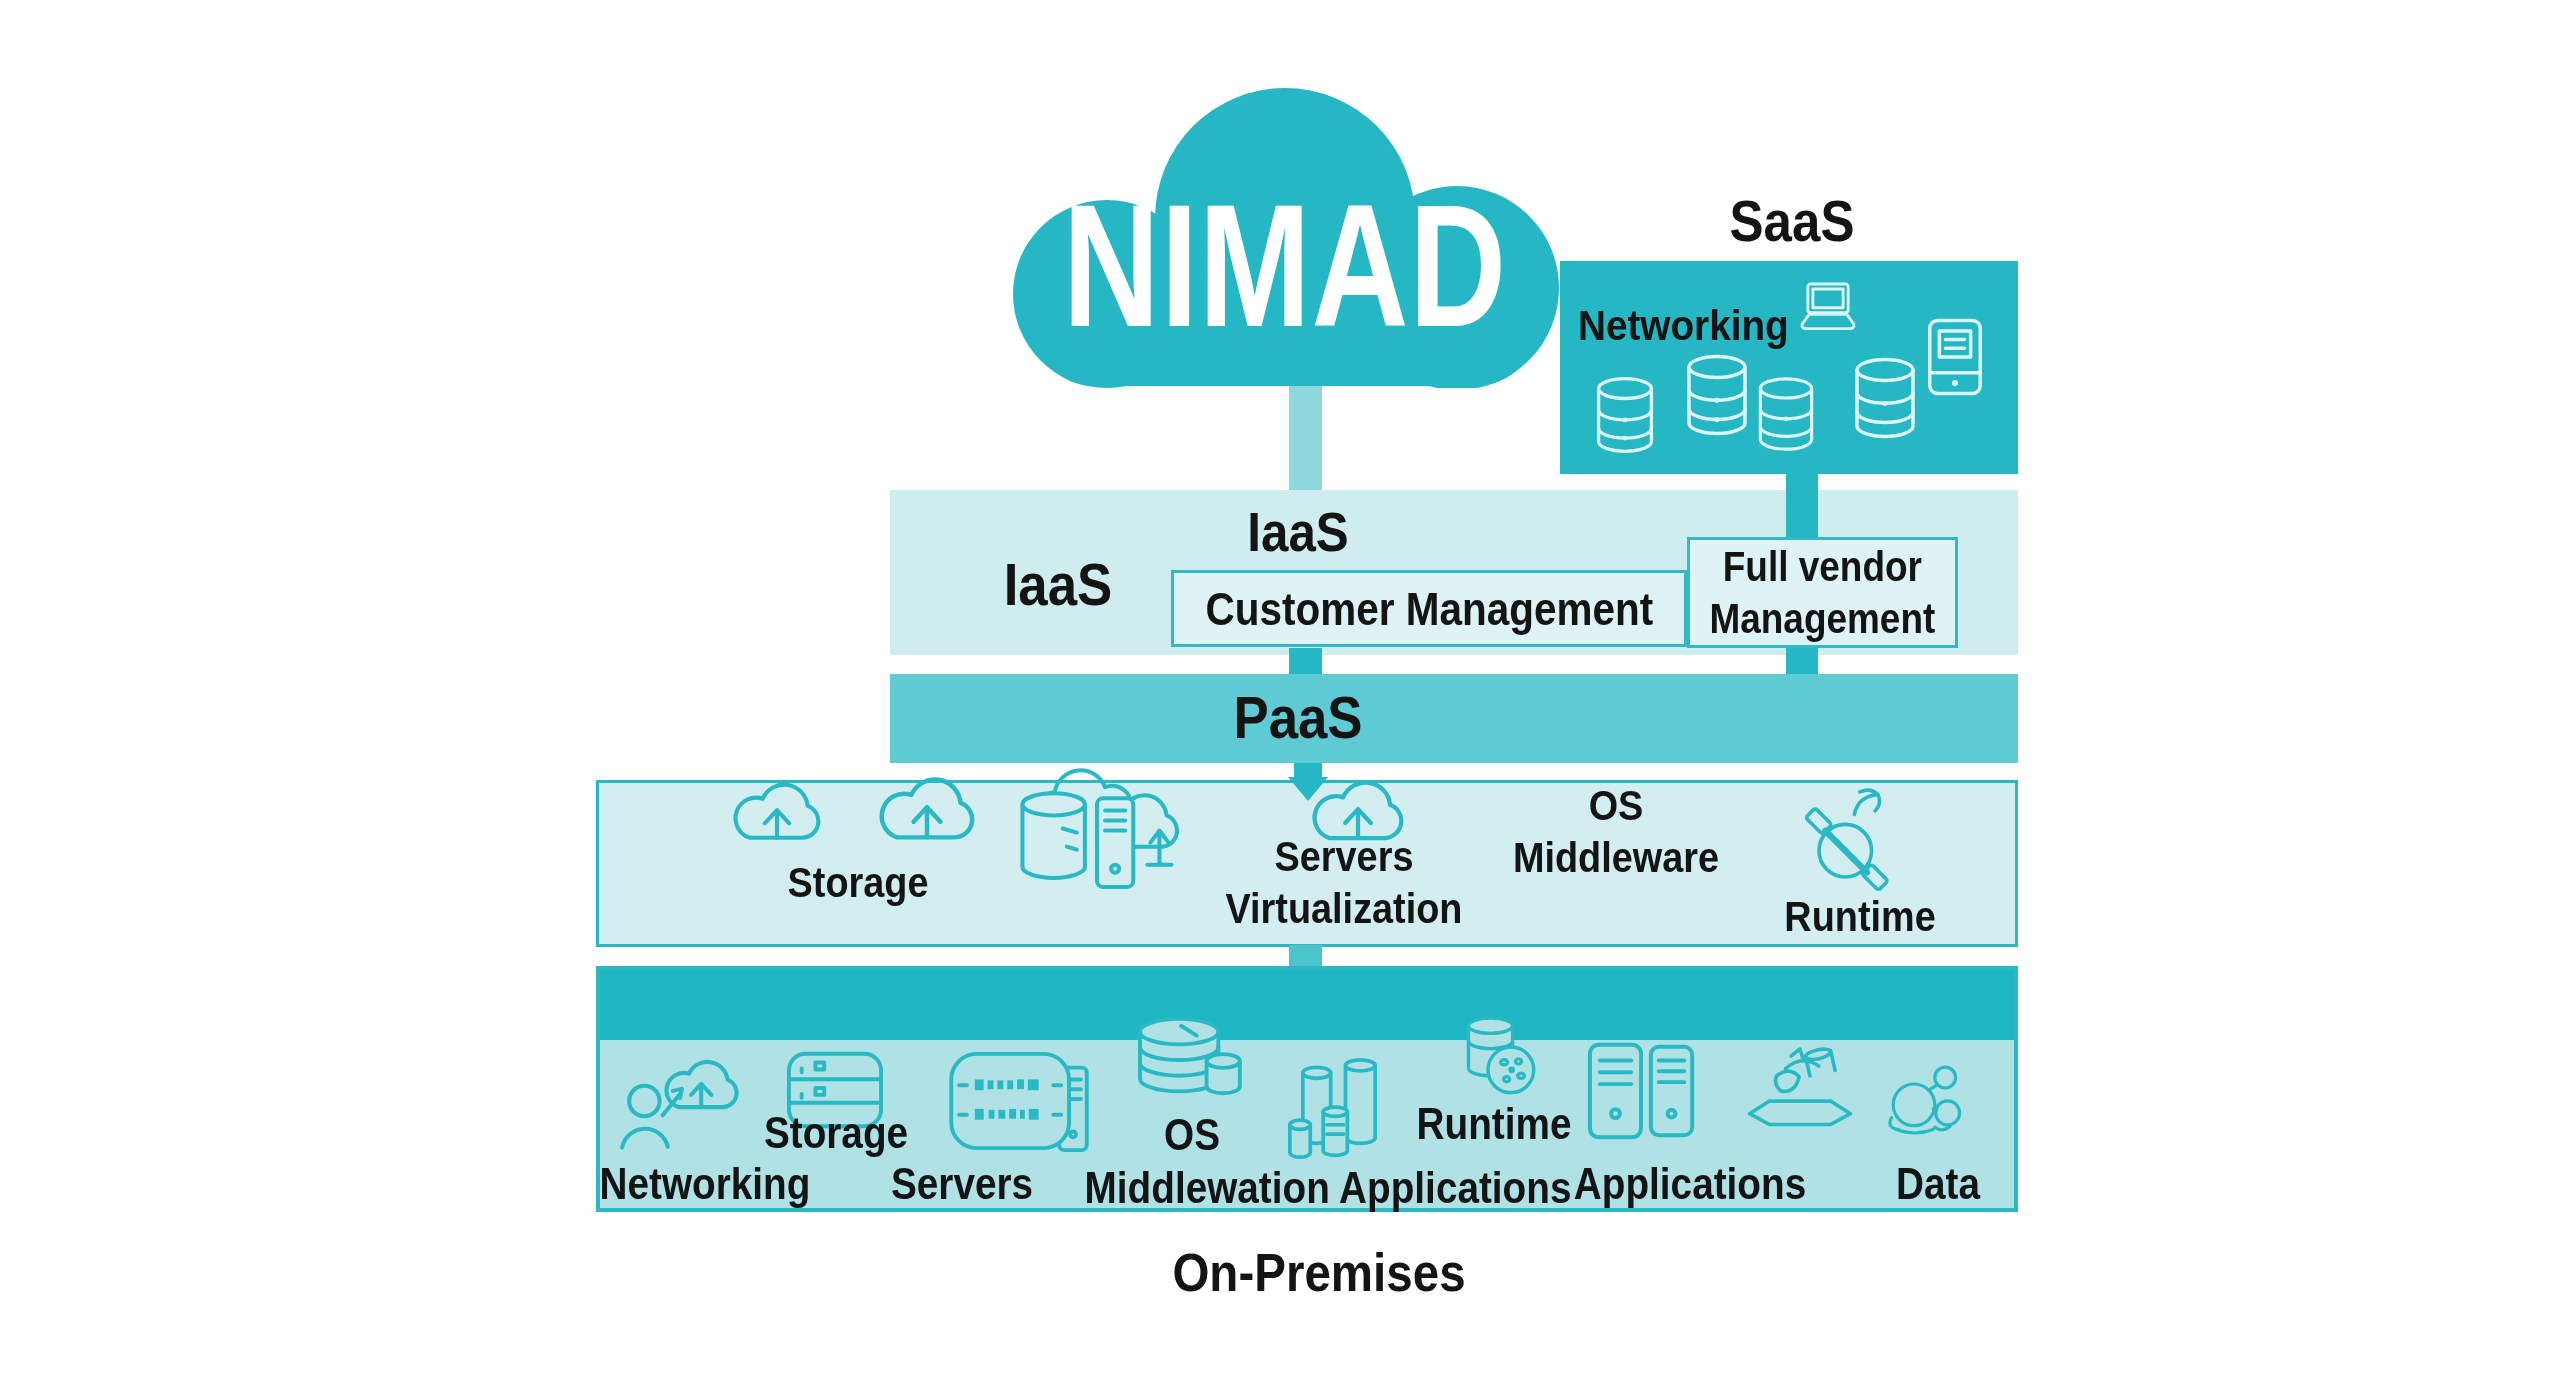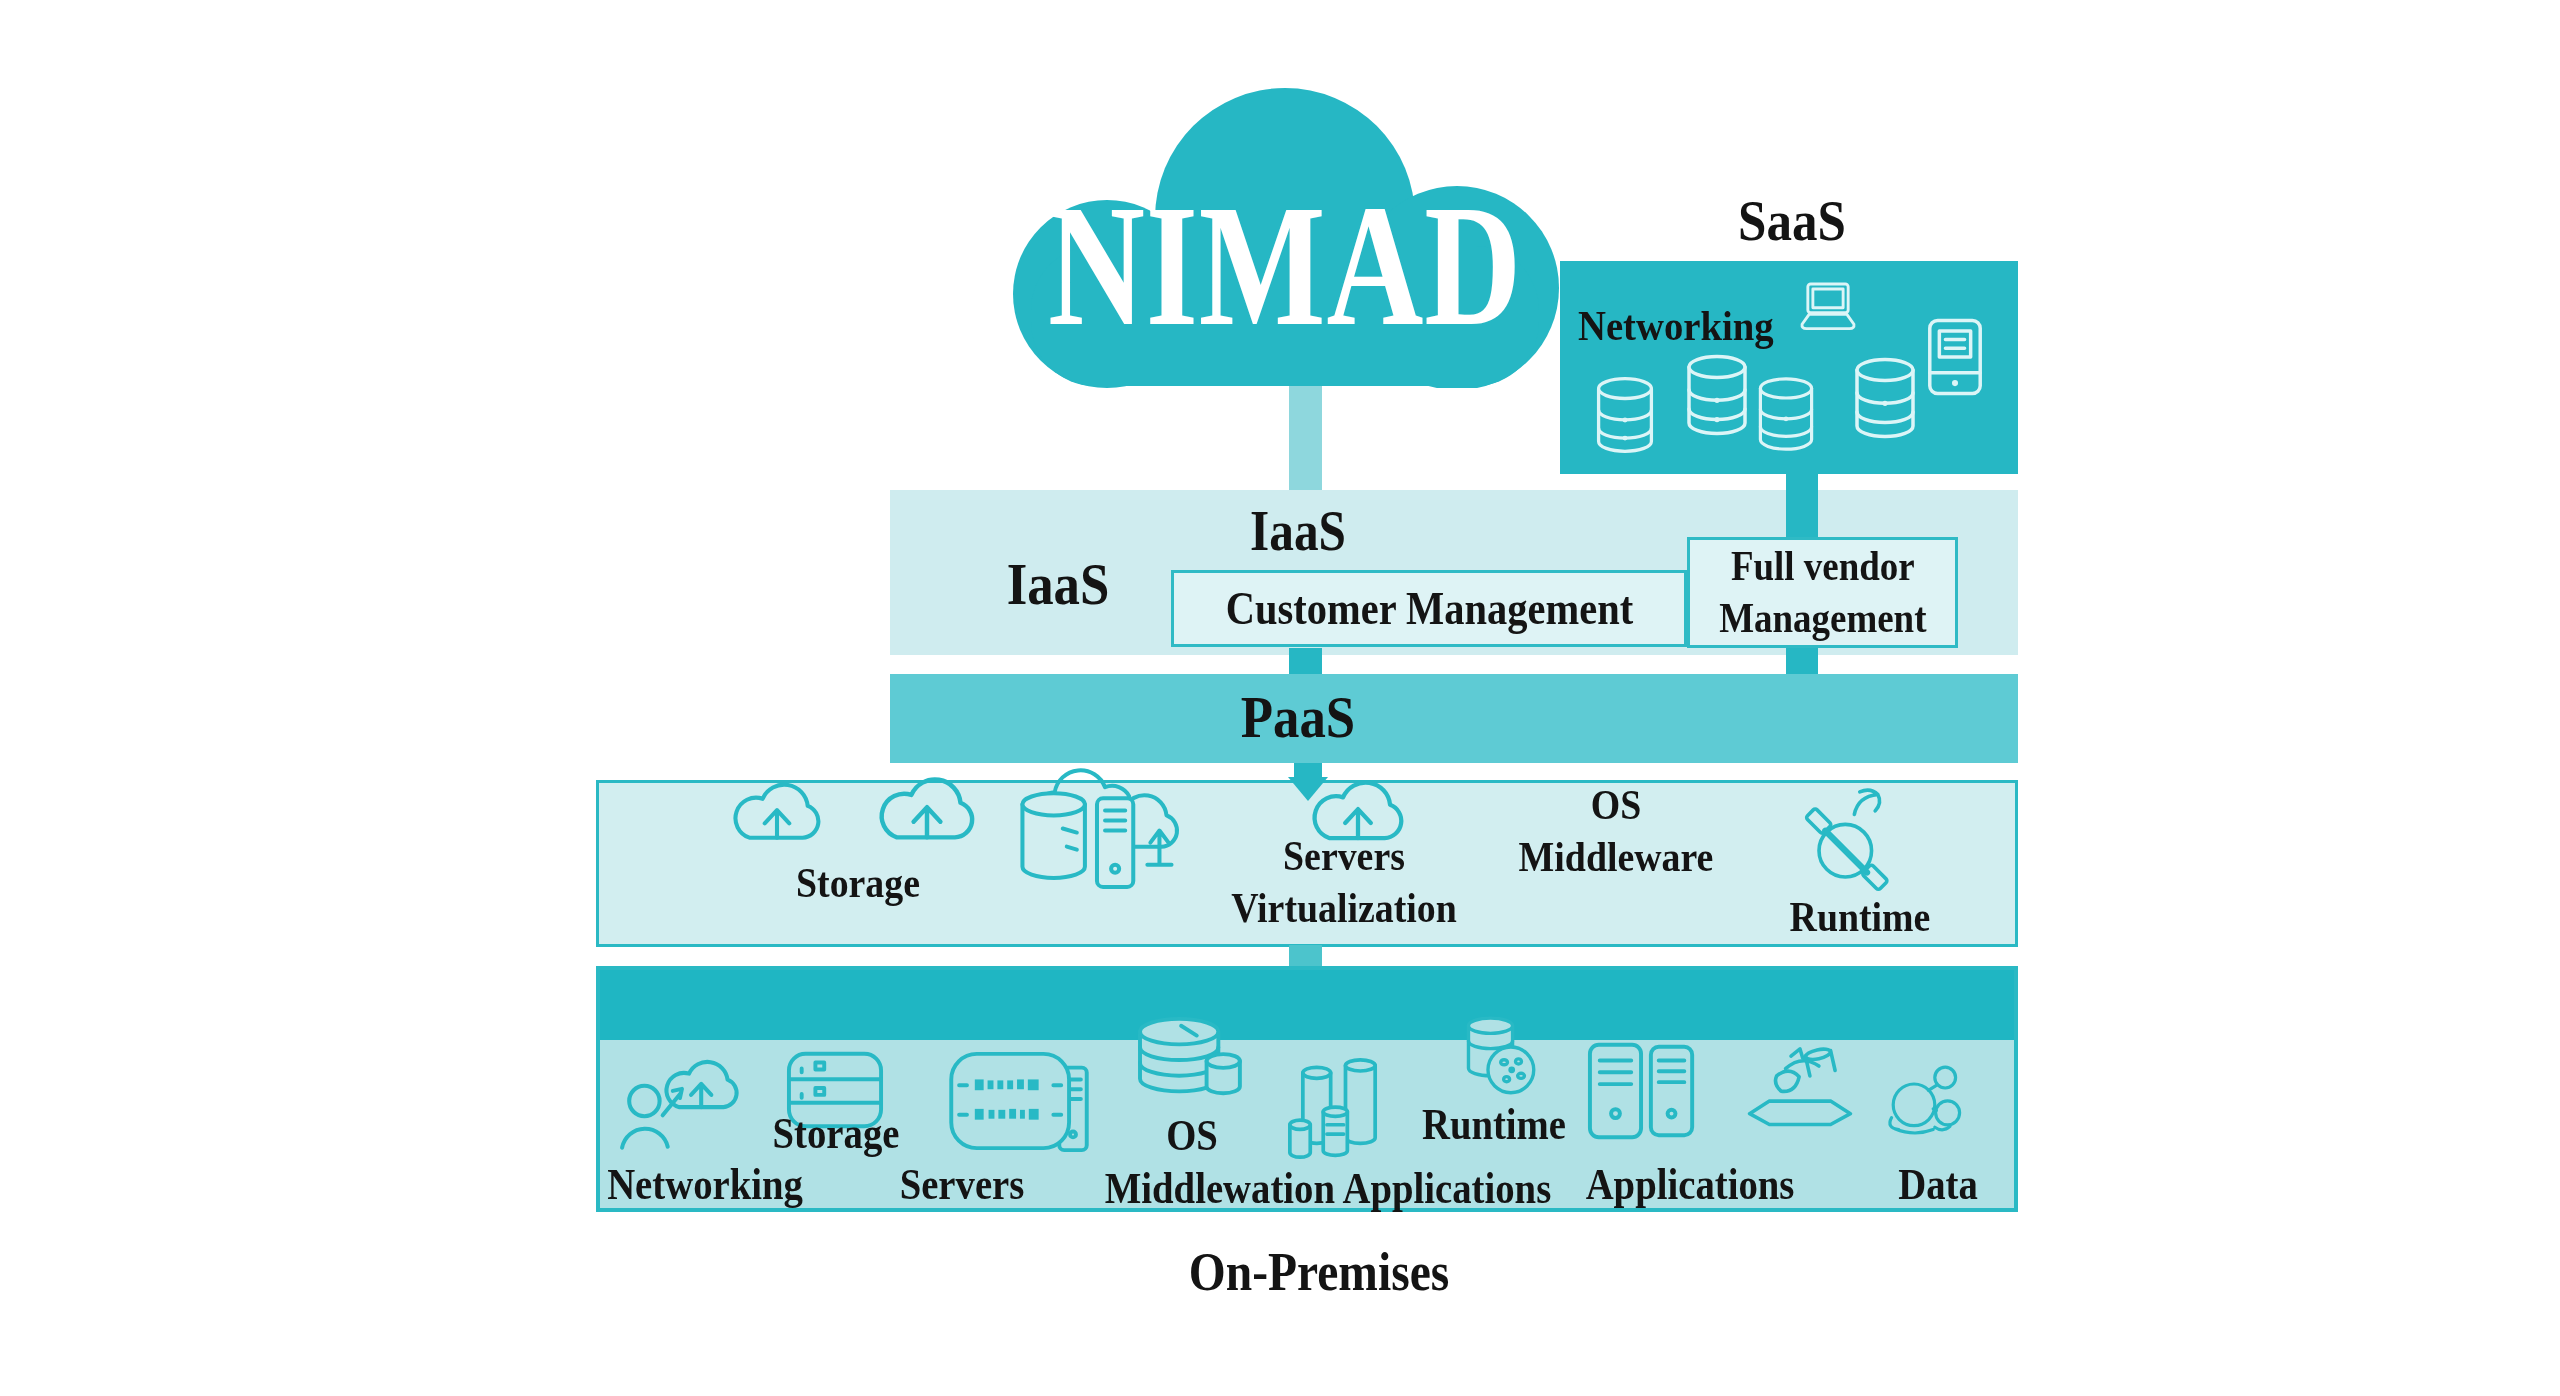--- a/index.html
+++ b/index.html
@@ -1,17 +1,17 @@
 <!DOCTYPE html>
 <html><head>
 <meta charset="utf-8">
 <style>
   html,body{margin:0;padding:0;background:#ffffff;}
   #stage{position:relative;width:2560px;height:1396px;background:#ffffff;overflow:hidden;
-         font-family:Liberation Serif, serif;}
+         font-family:Liberation Sans, sans-serif;}
   .band{position:absolute;box-sizing:border-box;}
   .lbl{position:absolute;font-weight:700;color:#141414;white-space:nowrap;
        transform:translate(-50%,-50%) scaleX(0.88);}
   .lbl-left{position:absolute;font-weight:700;color:#141414;white-space:nowrap;
        transform:scaleX(0.9);transform-origin:left center;}
   .lbl2{position:absolute;font-weight:700;color:#141414;text-align:center;
        transform:translate(-50%,-50%) scaleX(0.88);line-height:1.22;white-space:nowrap;}
   .conn{position:absolute;}
   .inbox{position:absolute;box-sizing:border-box;background:#def3f5;border:3px solid #2fbac5;
         display:flex;align-items:center;justify-content:center;}

